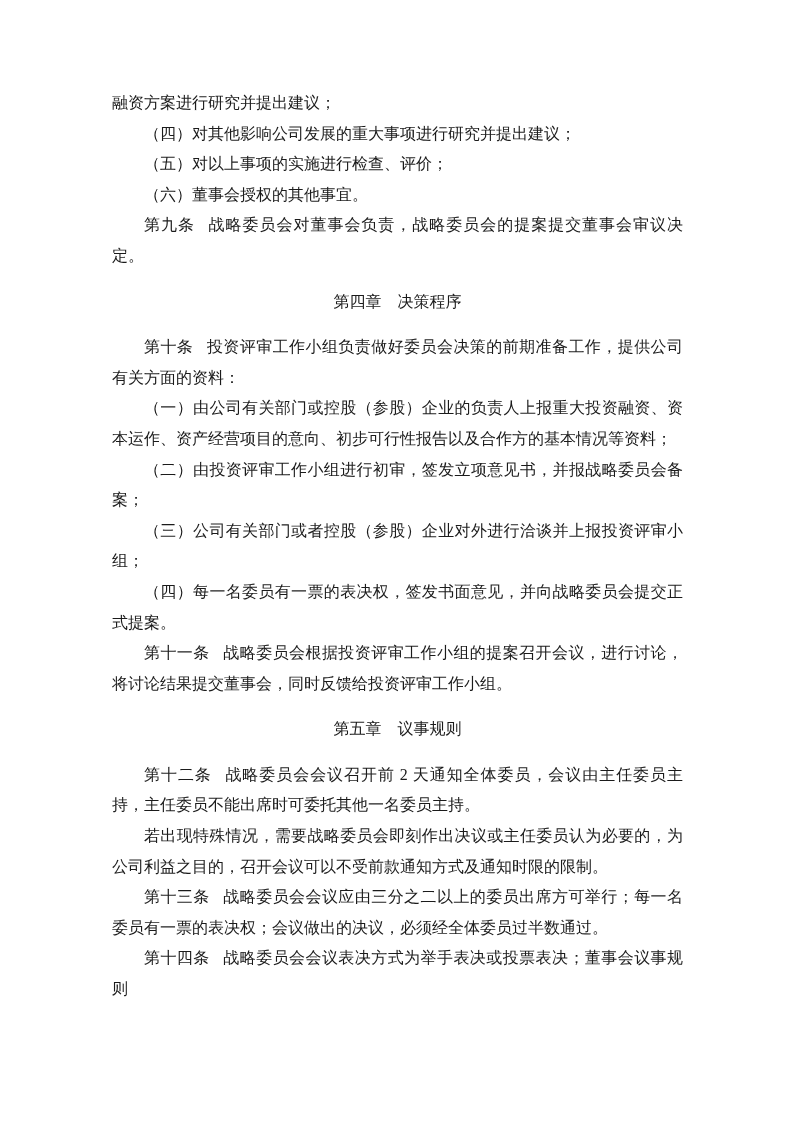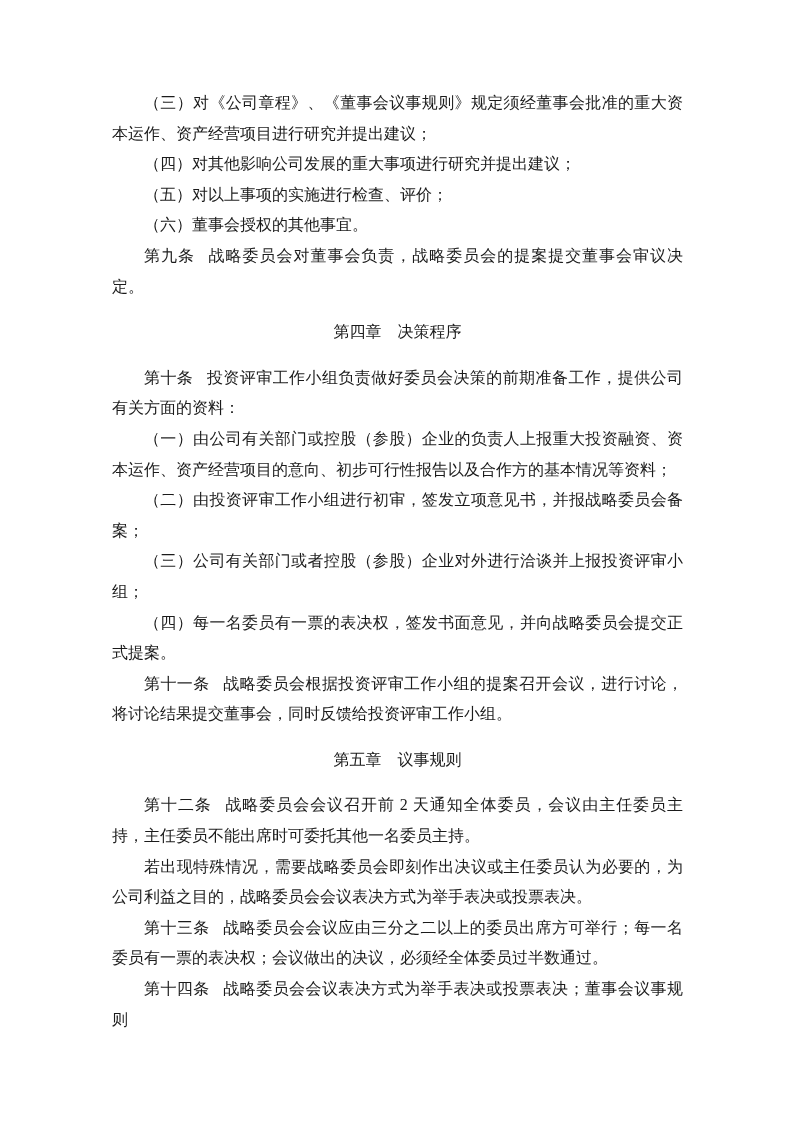--- a/index.html
+++ b/index.html
@@ -46,22 +46,22 @@
     text-align: center;
     text-indent: 0;
   }
 </style>
 </head>
 <body>
 
 <div class="page">
   <div class="content">
 
+    <p class="para continuation">融资方案进行研究并提出建议；</p>
 
-    <p class="para">（三）对《公司章程》、《董事会议事规则》规定须经董事会批准的重大资本运作、资产经营项目进行研究并提出建议；</p>
 
     <p class="para">（四）对其他影响公司发展的重大事项进行研究并提出建议；</p>
 
     <p class="para">（五）对以上事项的实施进行检查、评价；</p>
 
     <p class="para">（六）董事会授权的其他事宜。</p>
 
     <p class="para"><span class="art-num">第九条</span><span>战略委员会对董事会负责，战略委员会的提案提交董事会审议决定。</span></p>
 
     <h2 class="chapter">第四章　决策程序</h2>
@@ -75,20 +75,20 @@
     <p class="para">（三）公司有关部门或者控股（参股）企业对外进行洽谈并上报投资评审小组；</p>
 
     <p class="para">（四）每一名委员有一票的表决权，签发书面意见，并向战略委员会提交正式提案。</p>
 
     <p class="para"><span class="art-num">第十一条</span><span>战略委员会根据投资评审工作小组的提案召开会议，进行讨论，将讨论结果提交董事会，同时反馈给投资评审工作小组。</span></p>
 
     <h2 class="chapter">第五章　议事规则</h2>
 
     <p class="para"><span class="art-num">第十二条</span><span>战略委员会会议召开前 2 天通知全体委员，会议由主任委员主持，主任委员不能出席时可委托其他一名委员主持。</span></p>
 
-    <p class="para">若出现特殊情况，需要战略委员会即刻作出决议或主任委员认为必要的，为公司利益之目的，战略委员会会议表决方式为举手表决或投票表决。</p>
+    <p class="para">若出现特殊情况，需要战略委员会即刻作出决议或主任委员认为必要的，为公司利益之目的，召开会议可以不受前款通知方式及通知时限的限制。</p>
 
     <p class="para"><span class="art-num">第十三条</span><span>战略委员会会议应由三分之二以上的委员出席方可举行；每一名委员有一票的表决权；会议做出的决议，必须经全体委员过半数通过。</span></p>
 
     <p class="para"><span class="art-num">第十四条</span><span>战略委员会会议表决方式为举手表决或投票表决；董事会议事规则</span></p>
 
   </div>
 </div>
 
 </body></html>

